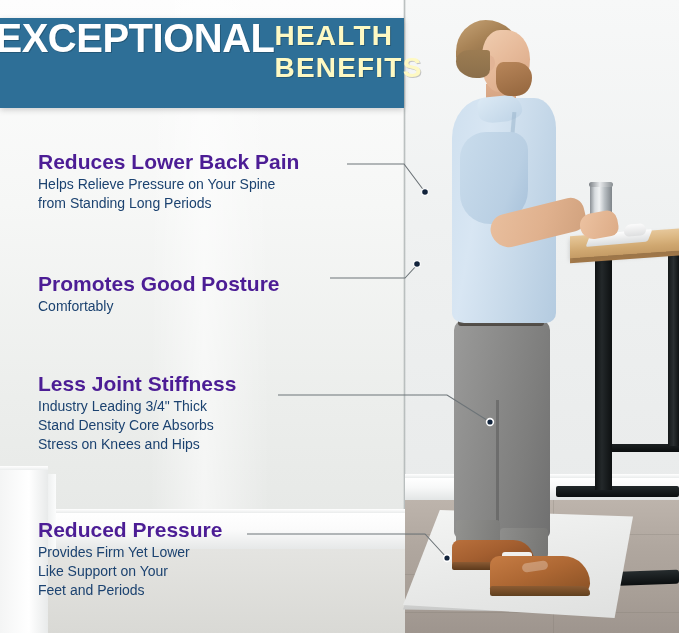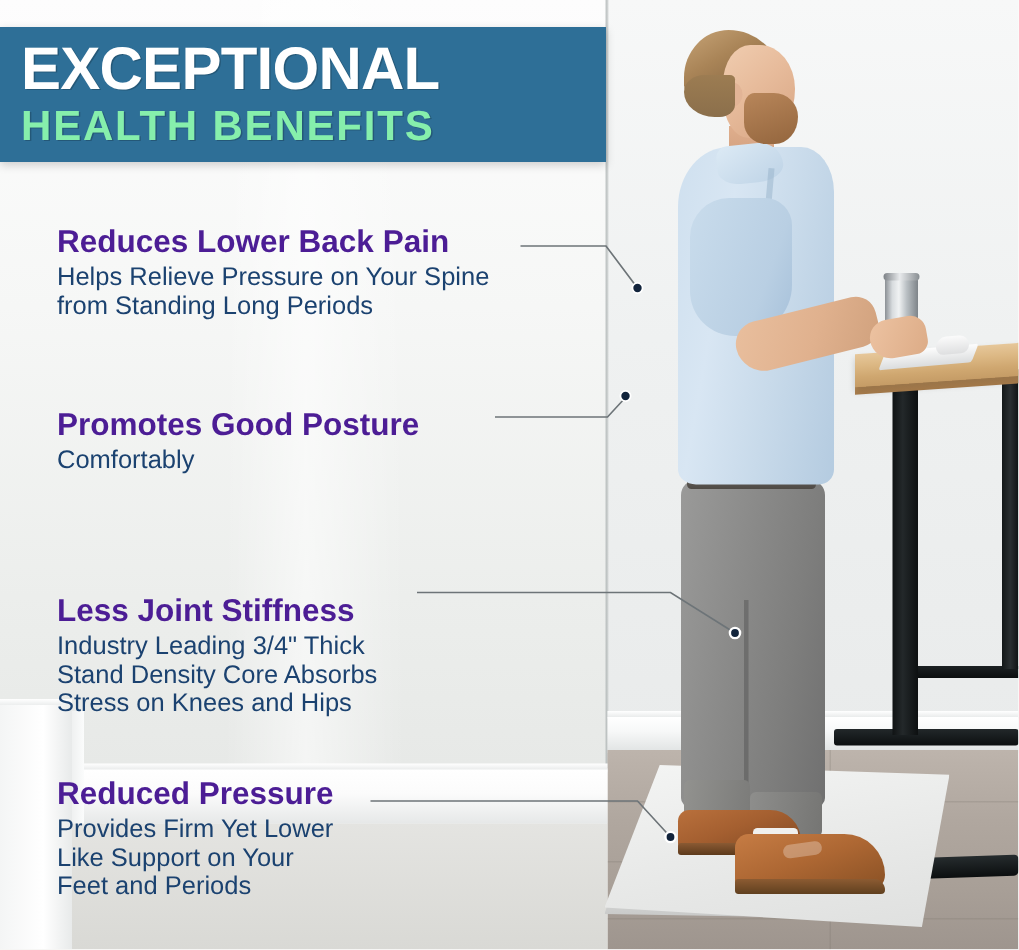--- a/index.html
+++ b/index.html
@@ -254,49 +254,49 @@
     position:absolute;left:403px;top:595px;width:230px;height:18px;
     background:linear-gradient(180deg,#d8d9d8,#c6c7c6);
     clip-path:polygon(2% 0%,93% 14%,91% 100%,0% 80%);
   }
 
   
   .banner{
     position:absolute;left:0;top:18px;width:404px;height:90px;
     background:#2e6f97;
     box-shadow:0 2px 6px rgba(0,0,0,.18);
-    display:flex;flex-direction:column;justify-content:center;
+    display:flex;flex-direction:row;justify-content:center;
     padding-left:14px;box-sizing:border-box;
   }
   .banner .l1{
     color:#ffffff;font-weight:bold;font-size:40px;line-height:40px;
     letter-spacing:-0.5px;
     text-shadow:1px 1px 0 rgba(0,0,0,.20);
   }
   .banner .l2{
-    color:#86efac;font-weight:bold;font-size:28px;line-height:32px;
+    color:#fef9c3;font-weight:bold;font-size:28px;line-height:32px;
     letter-spacing:1.2px;margin-top:2px;
     text-shadow:1px 1px 0 rgba(0,0,0,.20);
   }
 
   
   .benefit{position:absolute;left:38px;}
   .benefit h3{
     margin:0;color:#4c1d95;font-weight:bold;font-size:21px;line-height:24px;
     white-space:nowrap;
   }
   .benefit p{
-    margin:1px 0 0 0;color:#1b4270;font-size:17px;line-height:19px;
+    margin:1px 0 0 0;color:#1b4270;font-size:14px;line-height:19px;
     font-weight:500;
   }
   .benefit p span{display:block;white-space:nowrap;}
 
   #b1{top:150px;}
   #b2{top:272px;}
-  #b3{top:396px;}
+  #b3{top:372px;}
   #b4{top:518px;}
 
   
   .conn{position:absolute;left:0;top:0;width:679px;height:633px;pointer-events:none;}
 </style>
 </head>
 <body>
 
 <div id="stage">
 

